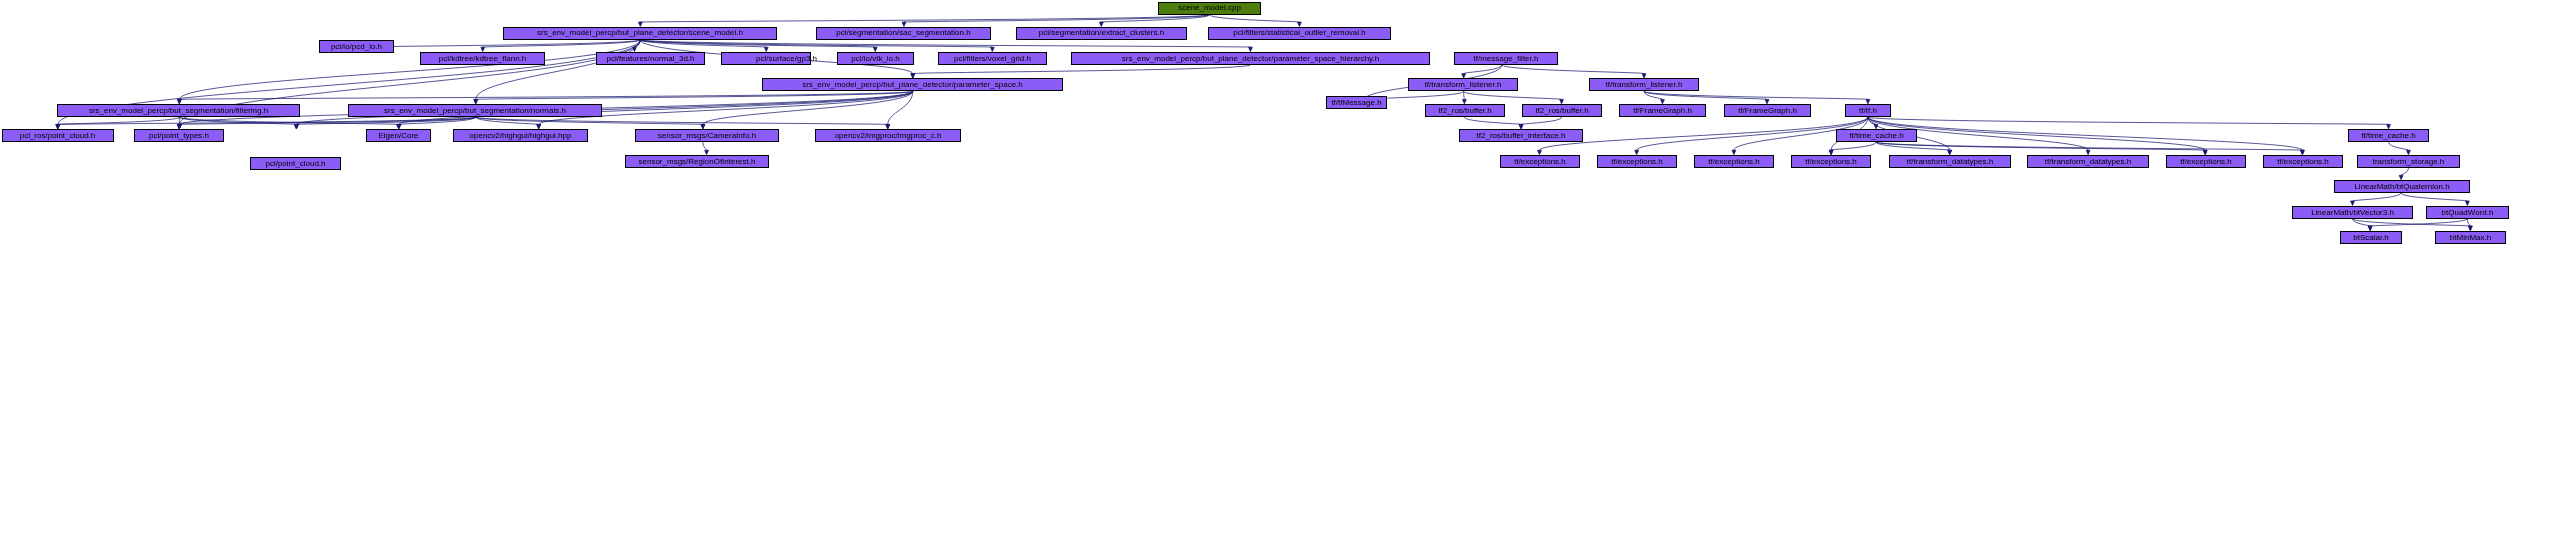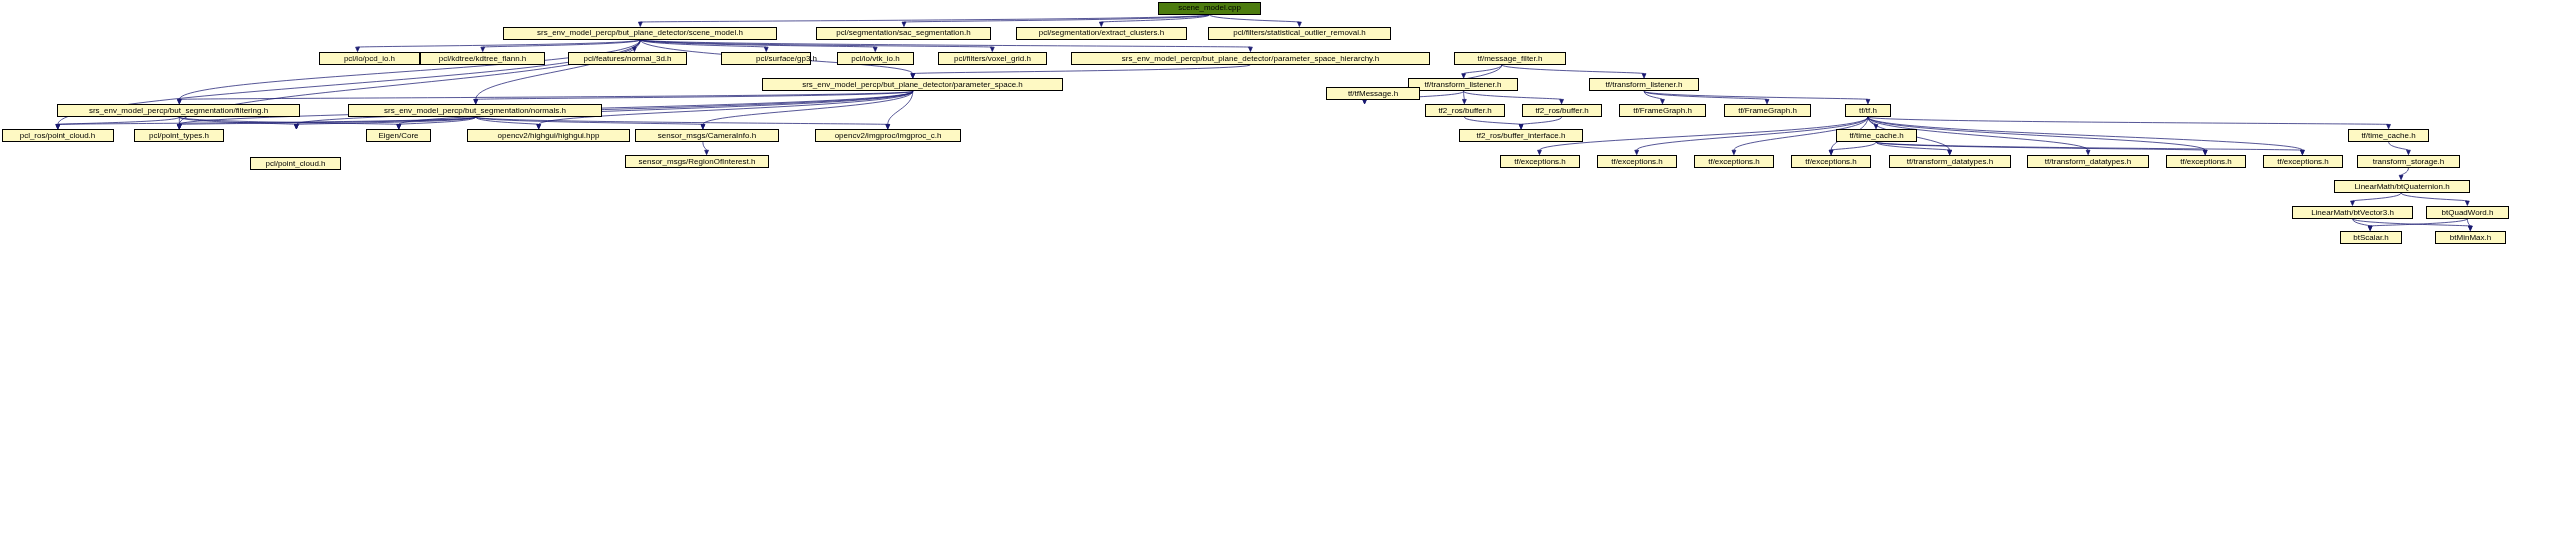--- a/index.html
+++ b/index.html
@@ -12,21 +12,21 @@
     width: 2576px;
     height: 542px;
     background: #ffffff;
     overflow: hidden;
     font-family: "Liberation Sans", sans-serif;
   }
   .node {
     position: absolute;
     box-sizing: border-box;
     border: 0.7px solid #000000;
-    background: #fef9c3;
+    background: #8b5cf6;
     color: #000000;
     font-size: 8px;
     line-height: 1;
     display: flex;
     align-items: center;
     justify-content: center;
     white-space: nowrap;
     height: 13.3px;
     padding: 0 2.9px;
   }
@@ -199,44 +199,44 @@
       <polygon points="3218,313 3215.4,307 3220.6,307"></polygon>
       <path d="M3350,297 C3350,304.2 3354,305.8 3354,307"></path>
       <polygon points="3354,313 3351.4,307 3356.6,307"></polygon>
     </svg>
   <div id="node-layer">
       <div class="node root" style="left: 1158px; top: 1.5px; width: 103px;">scene_model.cpp</div>
       <div class="node" style="left: 503px; top: 26.5px; width: 274px;">srs_env_model_percp/but_plane_detector/scene_model.h</div>
       <div class="node" style="left: 816px; top: 26.5px; width: 175px;">pcl/segmentation/sac_segmentation.h</div>
       <div class="node" style="left: 1016px; top: 26.5px; width: 171px;">pcl/segmentation/extract_clusters.h</div>
       <div class="node" style="left: 1208px; top: 26.5px; width: 183px;">pcl/filters/statistical_outlier_removal.h</div>
-      <div class="node" style="left: 319px; top: 52px; width: 101px;">pcl/io/pcd_io.h</div>
+      <div class="node" style="left: 319px; top: 40px; width: 75px;">pcl/io/pcd_io.h</div>
       <div class="node" style="left: 420px; top: 52px; width: 125px;">pcl/kdtree/kdtree_flann.h</div>
-      <div class="node" style="left: 568px; top: 52px; width: 119px;">pcl/features/normal_3d.h</div>
+      <div class="node" style="left: 596px; top: 52px; width: 109px;">pcl/features/normal_3d.h</div>
       <div class="node" style="left: 721px; top: 52px; width: 90px; padding-left: 44px;">pcl/surface/gp3.h</div>
       <div class="node" style="left: 837px; top: 52px; width: 77px;">pcl/io/vtk_io.h</div>
       <div class="node" style="left: 938px; top: 52px; width: 109px;">pcl/filters/voxel_grid.h</div>
       <div class="node" style="left: 1071px; top: 52px; width: 359px;">srs_env_model_percp/but_plane_detector/parameter_space_hierarchy.h</div>
-      <div class="node" style="left: 1454px; top: 52px; width: 112px;">tf/message_filter.h</div>
+      <div class="node" style="left: 1454px; top: 52px; width: 104px;">tf/message_filter.h</div>
       <div class="node" style="left: 762px; top: 78px; width: 301px;">srs_env_model_percp/but_plane_detector/parameter_space.h</div>
       <div class="node" style="left: 1408px; top: 78px; width: 110px;">tf/transform_listener.h</div>
       <div class="node" style="left: 1589px; top: 78px; width: 110px;">tf/transform_listener.h</div>
       <div class="node" style="left: 57px; top: 104px; width: 243px;">srs_env_model_percp/but_segmentation/filtering.h</div>
       <div class="node" style="left: 348px; top: 104px; width: 254px;">srs_env_model_percp/but_segmentation/normals.h</div>
-      <div class="node" style="left: 1326px; top: 87px; width: 94px;">tf/tfMessage.h</div>
+      <div class="node" style="left: 1326px; top: 96px; width: 61px;">tf/tfMessage.h</div>
       <div class="node" style="left: 1425px; top: 104px; width: 80px;">tf2_ros/buffer.h</div>
       <div class="node" style="left: 1522px; top: 104px; width: 80px;">tf2_ros/buffer.h</div>
       <div class="node" style="left: 1619px; top: 104px; width: 87px;">tf/FrameGraph.h</div>
       <div class="node" style="left: 1724px; top: 104px; width: 87px;">tf/FrameGraph.h</div>
       <div class="node" style="left: 1845px; top: 104px; width: 46px;">tf/tf.h</div>
       <div class="node" style="left: 1.5px; top: 129px; width: 112px;">pcl_ros/point_cloud.h</div>
       <div class="node" style="left: 134px; top: 129px; width: 90px;">pcl/point_types.h</div>
       <div class="node" style="left: 250px; top: 129px; width: 91px; margin-top: 28px;">pcl/point_cloud.h</div>
       <div class="node" style="left: 366px; top: 129px; width: 65px;">Eigen/Core</div>
-      <div class="node" style="left: 467px; top: 129px; width: 163px; text-align: right;">opencv2/highgui/highgui.hpp</div>
+      <div class="node" style="left: 453px; top: 129px; width: 135px; text-align: right;">opencv2/highgui/highgui.hpp</div>
       <div class="node" style="left: 635px; top: 129px; width: 144px;">sensor_msgs/CameraInfo.h</div>
       <div class="node" style="left: 815px; top: 129px; width: 146px;">opencv2/imgproc/imgproc_c.h</div>
       <div class="node" style="left: 1459px; top: 129px; width: 124px;">tf2_ros/buffer_interface.h</div>
       <div class="node" style="left: 1836px; top: 129px; width: 81px;">tf/time_cache.h</div>
       <div class="node" style="left: 2348px; top: 129px; width: 81px;">tf/time_cache.h</div>
       <div class="node" style="left: 625px; top: 155px; width: 144px;">sensor_msgs/RegionOfInterest.h</div>
       <div class="node" style="left: 1500px; top: 155px; width: 80px;">tf/exceptions.h</div>
       <div class="node" style="left: 1597px; top: 155px; width: 80px;">tf/exceptions.h</div>
       <div class="node" style="left: 1694px; top: 155px; width: 80px;">tf/exceptions.h</div>
       <div class="node" style="left: 1791px; top: 155px; width: 80px;">tf/exceptions.h</div>

